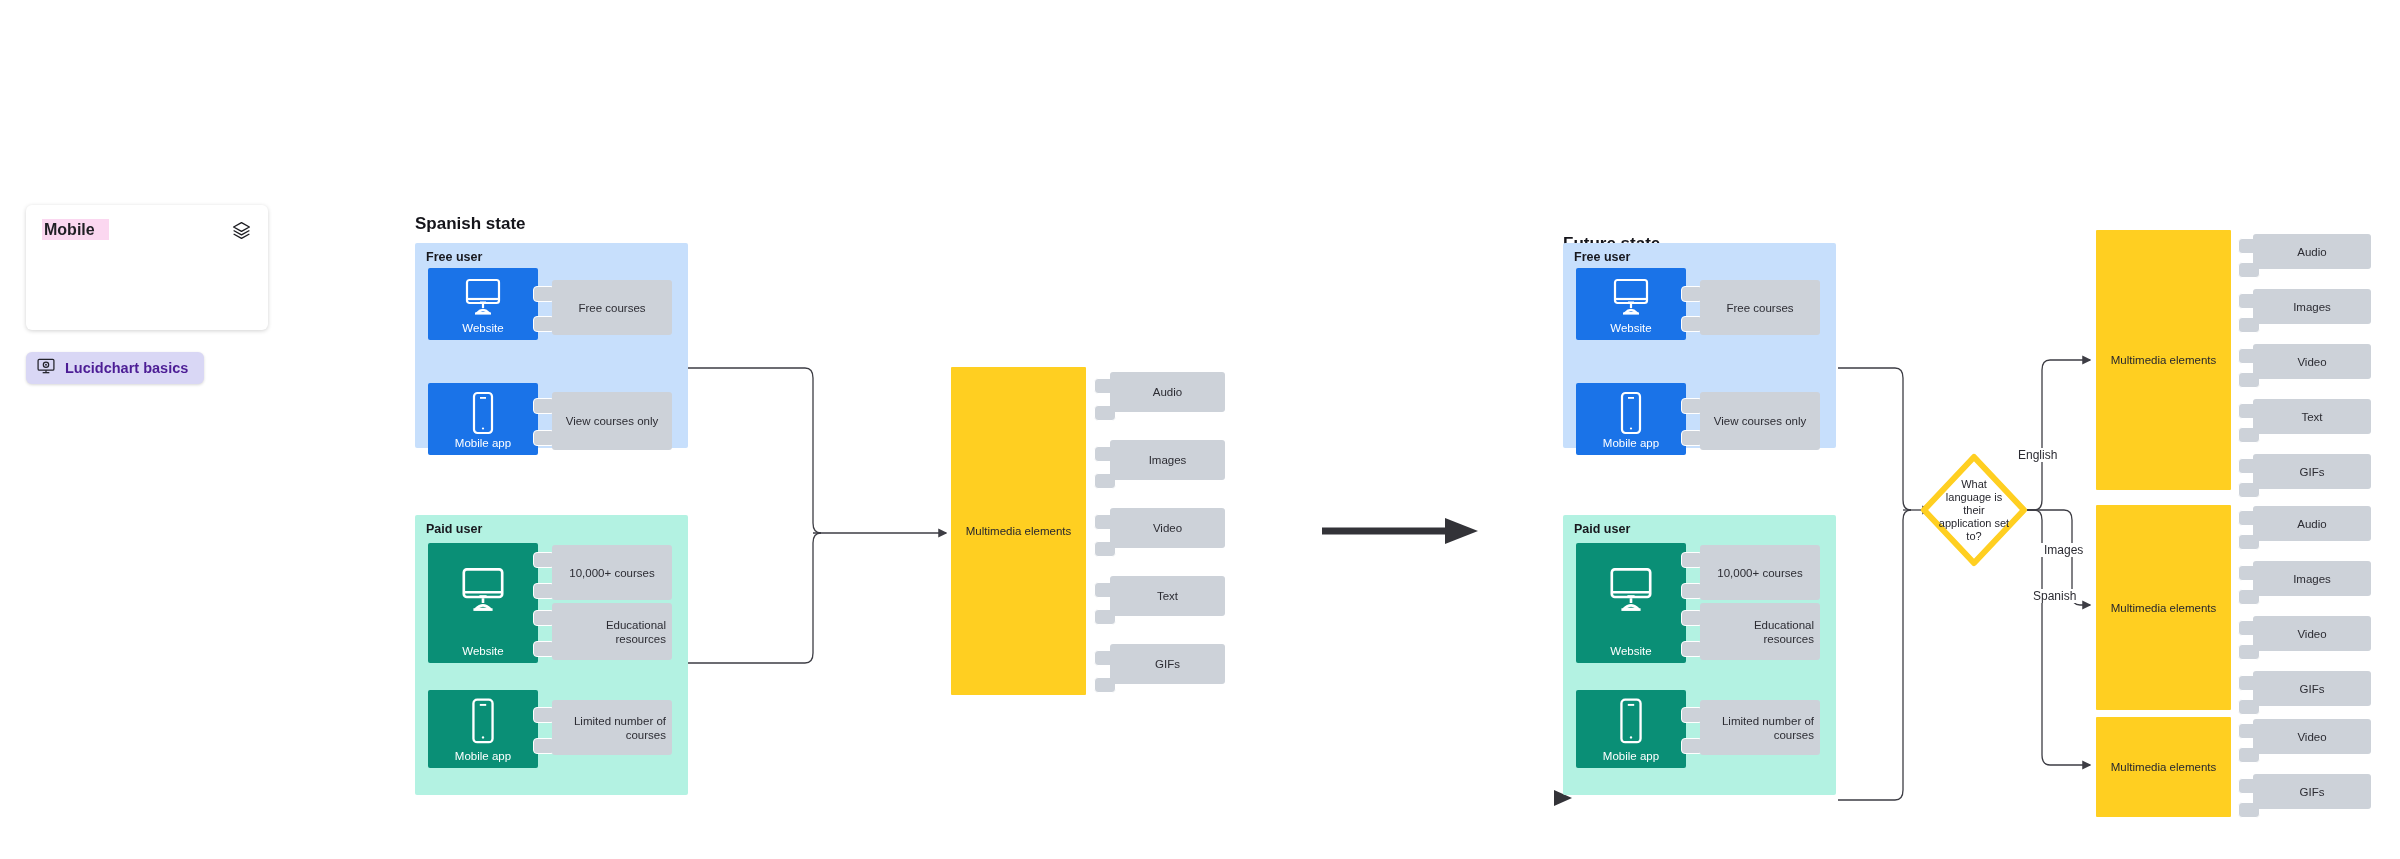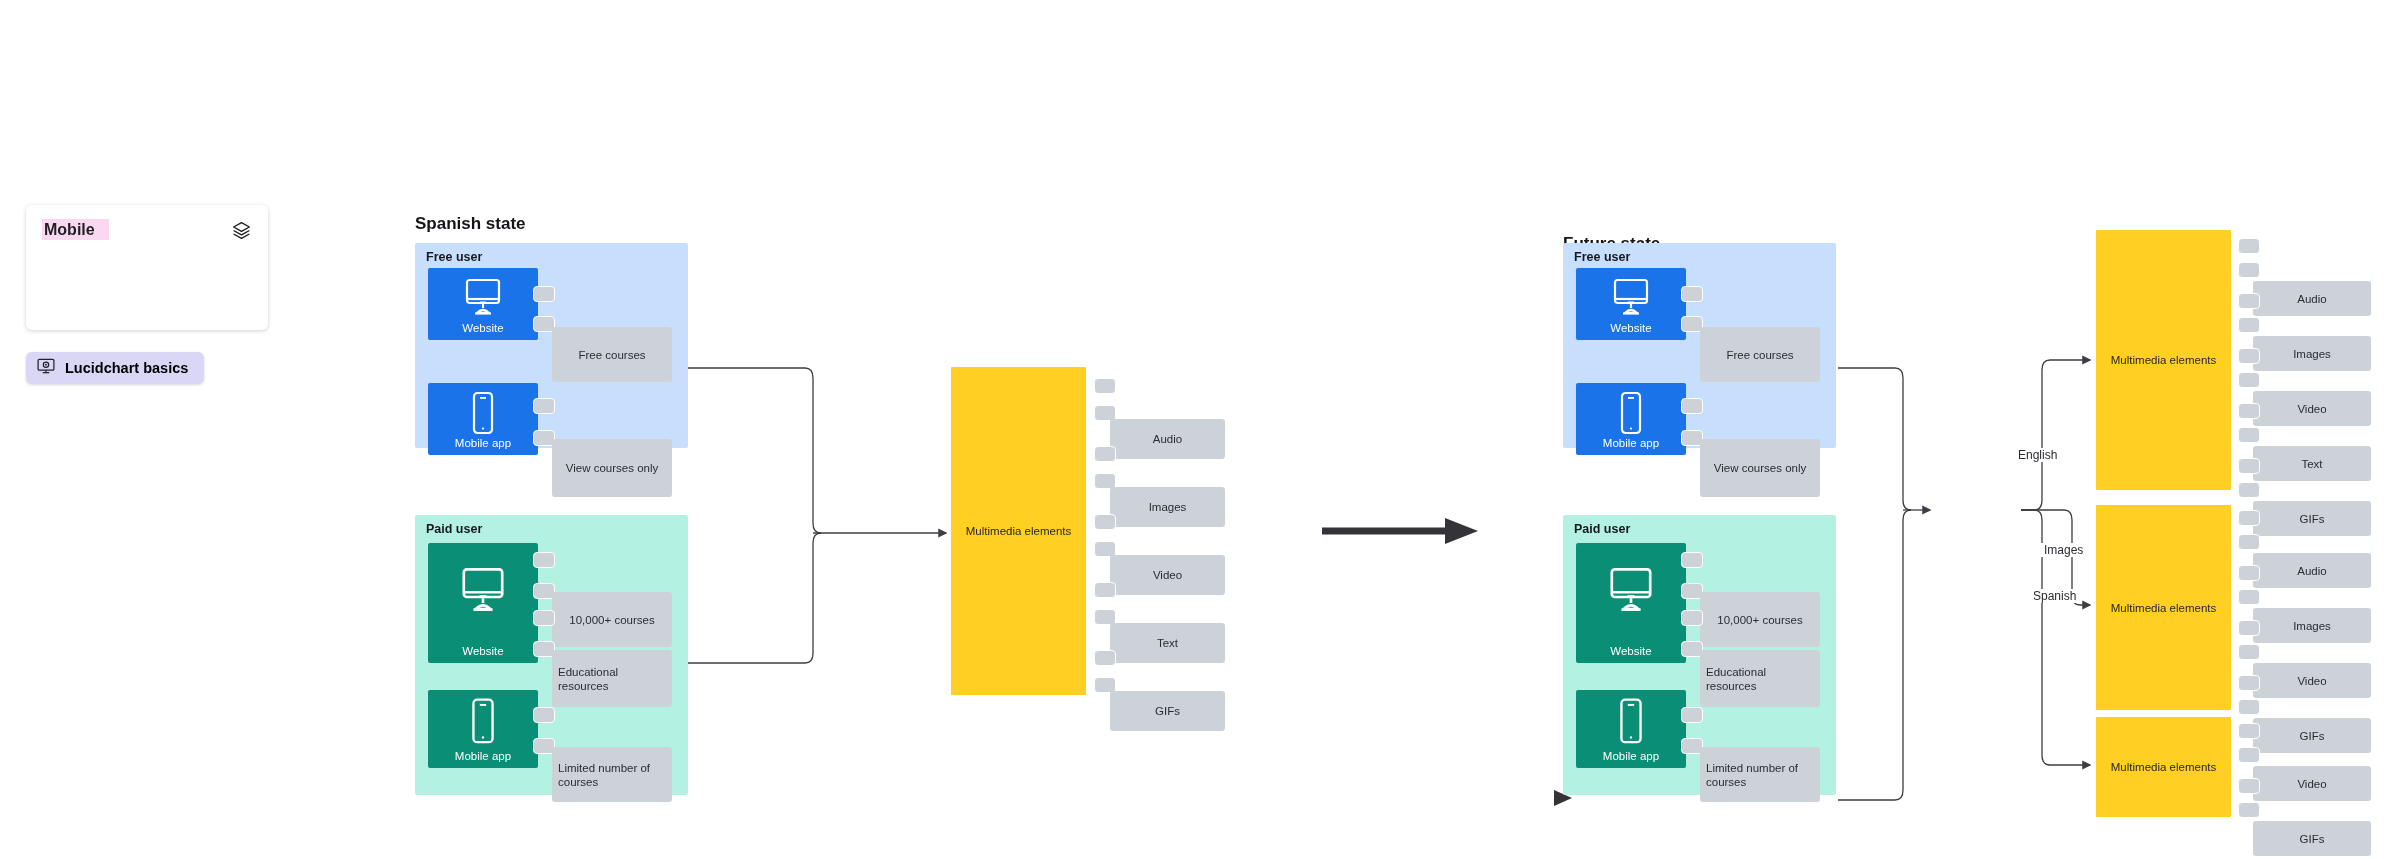--- a/index.html
+++ b/index.html
@@ -31,21 +31,21 @@
   .layers-stack-icon { position: absolute; right: 16px; top: 15px; }
 
   .basics-btn {
     position: absolute; left: 26px; top: 352px;
     height: 32px; padding: 0 16px 0 10px;
     background: #d9d7f5; border-radius: 6px;
     display: flex; align-items: center; gap: 9px;
     box-shadow: 0 1px 3px rgba(0,0,0,.16);
     cursor: pointer;
   }
-  .basics-btn span.lbl { font-size: 14.5px; font-weight: bold; color: #000000; }
+  .basics-btn span.lbl { font-size: 14.5px; font-weight: bold; color: #4c1d95; }
 
   
   .state-title {
     position: absolute; font-size: 17px; font-weight: bold; color: #14141a;
   }
 
   
   .user-group { position: absolute; border-radius: 2px; }
   .user-group.free { background: #c7dffc; }
   .user-group.paid { background: #b3f2e2; }
@@ -68,22 +68,22 @@
     text-align: center;
   }
   .device .dev-icon {
     position: absolute; left: 50%; transform: translateX(-50%);
   }
 
   
   .feature {
     position: absolute; background: #cdd2d9; border-radius: 3px;
     display: flex; align-items: center; justify-content: center;
-    text-align: left; color: #2c2c33;
-    font-size: 11.5px; line-height: 14px; padding: 0 6px; margin-top: 47px;
+    text-align: right; color: #2c2c33;
+    font-size: 11.5px; line-height: 14px; padding: 0 6px;
   }
   .tab-left {
     position: absolute; width: 22px; height: 16px;
     background: #cdd2d9; border-radius: 4px;
     border: 1px solid #ffffff;
   }
 
   
   .multimedia {
     position: absolute; background: #ffcf21; border-radius: 1px;
@@ -321,20 +321,26 @@
         <rect x="13" y="6" width="6" height="1.8" fill="#ffffff" stroke="none"></rect>
         <circle cx="16" cy="37.5" r="1.1" fill="#ffffff" stroke="none"></circle>
       </svg>
     </span>
     <span class="dev-label">Mobile app</span>
   </div>
   <div class="tab-left" style="left:1681px; top:707px;"></div>
   <div class="tab-left" style="left:1681px; top:738px;"></div>
   <div class="feature" style="left:1700px; top:700px; width:120px; height:55px;">Limited number of courses</div>
 
+  <div class="diamond-wrap" style="left:1920px; top:453px; width:108px; height:114px;">
+    <svg width="108" height="114" viewBox="0 0 108 114" fill="none">
+      <polygon points="54,4 104,57 54,110 4,57" stroke="#ffcf21" stroke-width="6" fill="#ffffff" stroke-linejoin="round"></polygon>
+    </svg>
+    <div class="diamond-label">What language is their application set to?</div>
+  </div>
 
   <div class="multimedia" style="left:2096px; top:230px; width:135px; height:260px;">Multimedia elements</div>
   <div class="tab-left" style="left:2238px; top:238px;"></div>
   <div class="tab-left" style="left:2238px; top:262px;"></div>
   <div class="feature" style="left:2253px; top:234px; width:118px; height:35px;">Audio</div>
   <div class="tab-left" style="left:2238px; top:293px;"></div>
   <div class="tab-left" style="left:2238px; top:317px;"></div>
   <div class="feature" style="left:2253px; top:289px; width:118px; height:35px;">Images</div>
   <div class="tab-left" style="left:2238px; top:348px;"></div>
   <div class="tab-left" style="left:2238px; top:372px;"></div>

